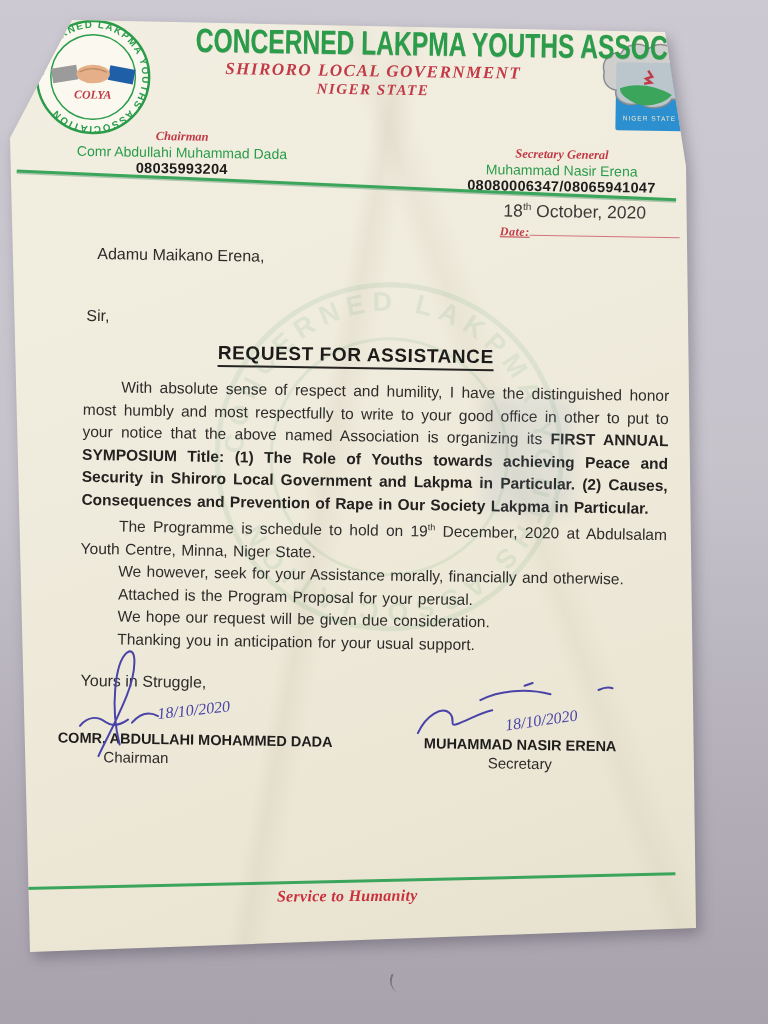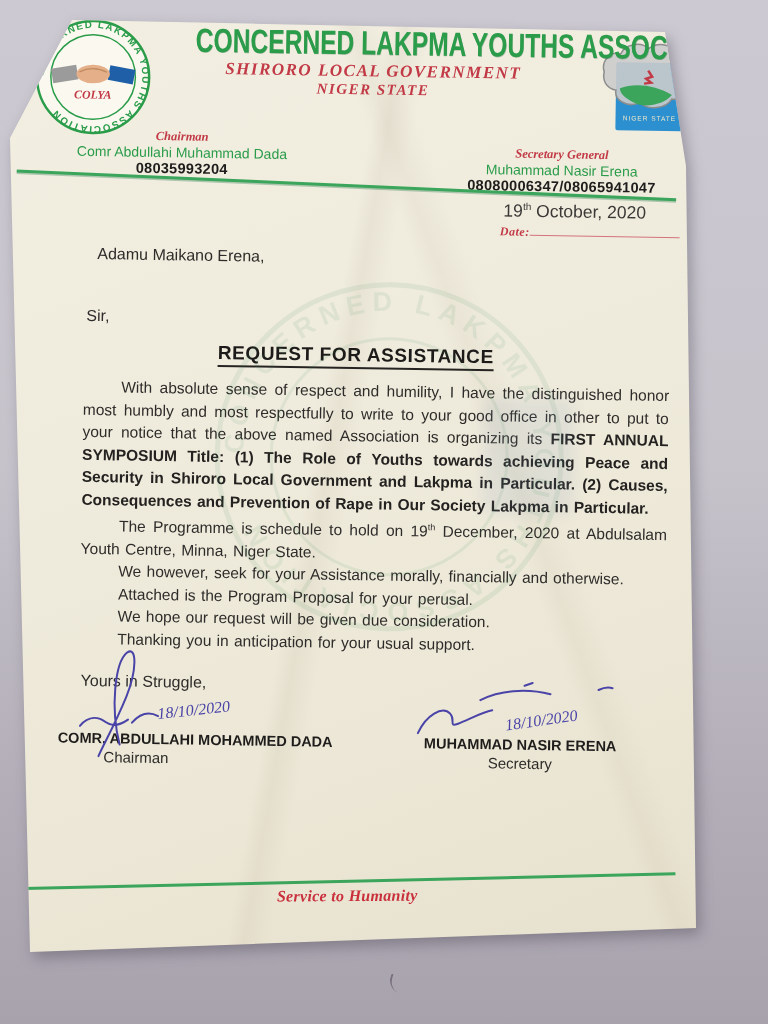--- a/index.html
+++ b/index.html
@@ -43,21 +43,21 @@
     color:#c23a46;font-size:12.5px;}
   .c-name{color:#2a9c4a;font-size:14px;margin-top:1px;}
   .c-phone{color:#1e1d1c;font-weight:700;font-size:14.5px;letter-spacing:.3px;}
   .header-rule{height:3px;background:#3aa55b;width:660px;margin-left:8px;margin-top:0px;
     transform:rotate(1.6deg);box-shadow:0 1.5px 0 rgba(46,125,79,.35);}
   
   .dateline{text-align:right;padding-right:62px;margin-top:11px;font-size:17.5px;color:#3b3937;}
   .dateline sup{font-size:10px;}
   .date-fill{text-align:right;padding-right:28px;margin-top:3px;line-height:12px;}
   .date-label{font-family:"Liberation Serif",serif;font-style:italic;font-weight:700;
-    font-size:12px;color:#c23a46;letter-spacing:.5px;}
+    font-size:12px;color:#c23a46;letter-spacing:.5px;text-decoration:underline;}
   .date-rule{display:inline-block;width:150px;border-bottom:1.5px solid #d4737c;height:10px;}
   
   .recipient{margin:14px 0 0 90px;font-size:16px;color:#2e2c2a;}
   .salutation{margin:44px 0 0 80px;font-size:16px;color:#2e2c2a;}
   .subject-wrap{text-align:center;margin-top:15px;}
   .subject{display:inline-block;font-weight:700;font-size:19px;color:#1d1b1a;
     border-bottom:2.5px solid #262422;padding-bottom:1px;letter-spacing:.6px;}
   .body-text{margin:11px 36px 0 78px;font-size:15.5px;line-height:22.5px;color:#2e2c2a;
     text-align:justify;word-spacing:1px;}
   .body-text p{margin:0;text-indent:38px;}
@@ -150,21 +150,21 @@
           <div class="c-phone">08035993204</div>
         </div>
         <div class="contact cr">
           <div class="c-title">Secretary General</div>
           <div class="c-name">Muhammad Nasir Erena</div>
           <div class="c-phone">08080006347/08065941047</div>
         </div>
       </div>
       <div class="header-rule"></div>
 
-      <div class="dateline"><span>19</span><sup>th</sup><span> October, 2020</span></div>
+      <div class="dateline"><span>18</span><sup>th</sup><span> October, 2020</span></div>
       <div class="date-fill">
         <span class="date-label">Date:</span><span class="date-rule"></span>
       </div>
 
       <div class="recipient">Adamu Maikano Erena,</div>
       <div class="salutation">Sir,</div>
       <div class="subject-wrap">
         <span class="subject">REQUEST FOR ASSISTANCE</span>
       </div>
       <div class="body-text">

